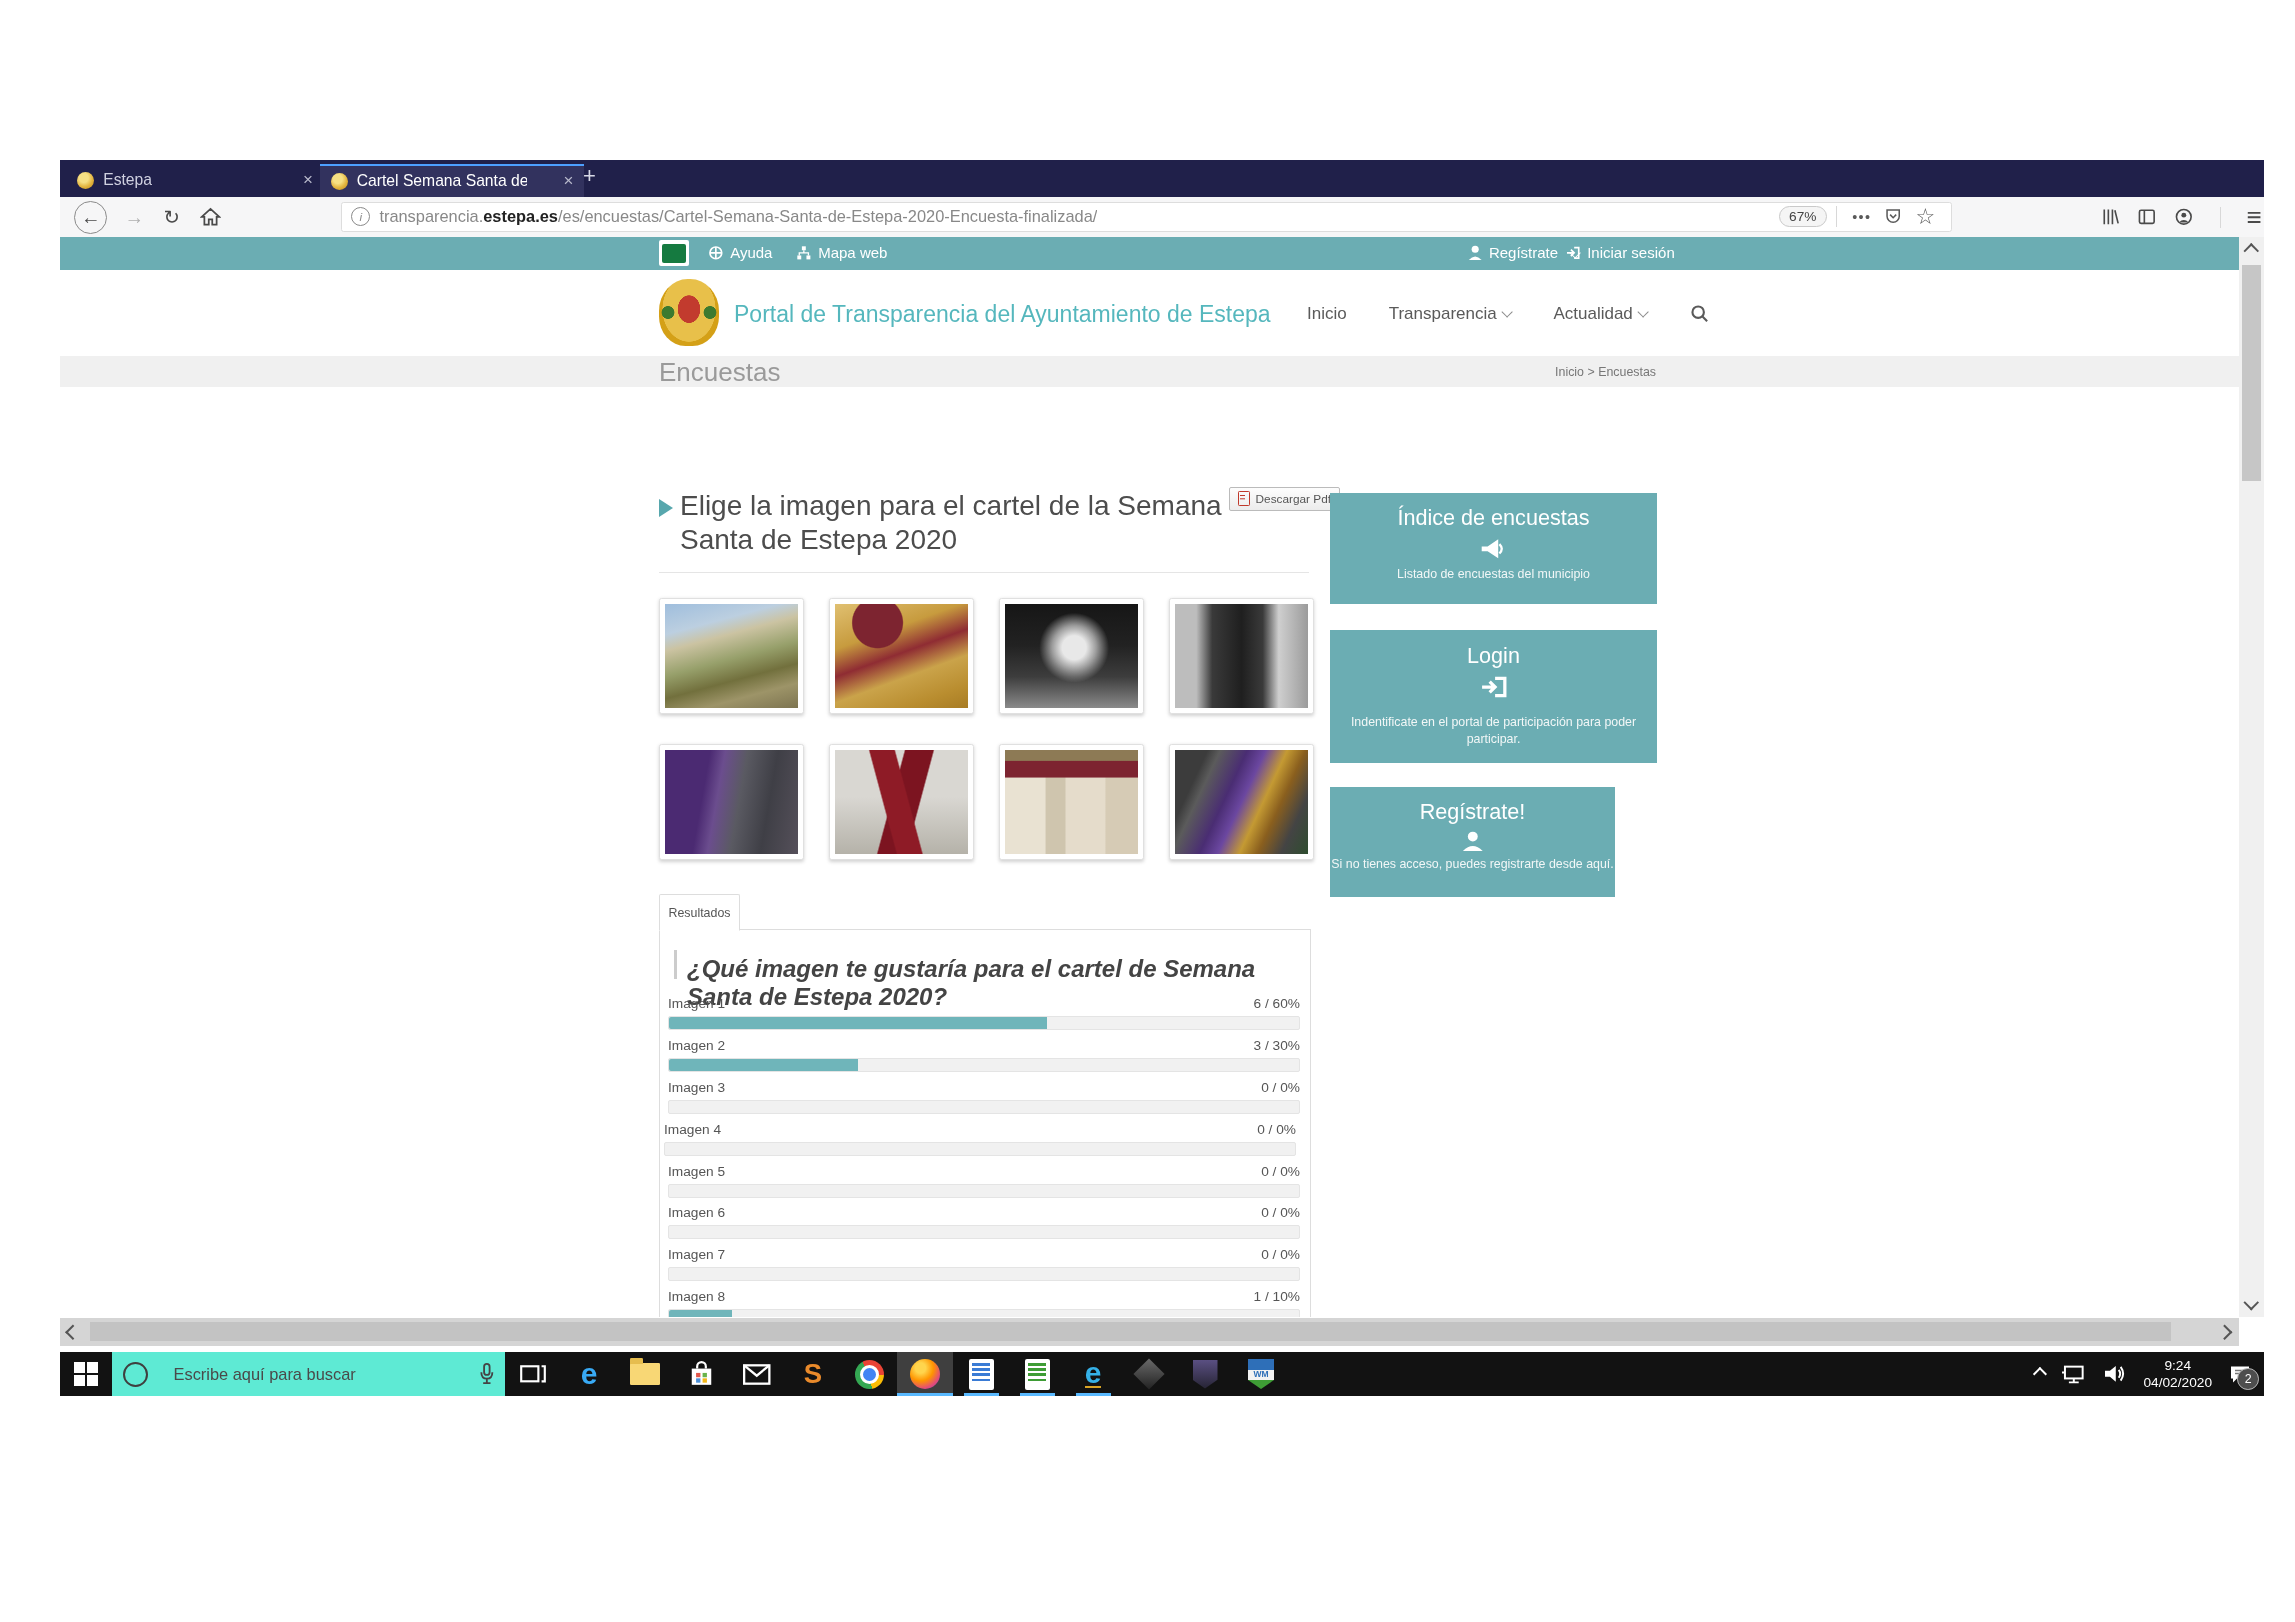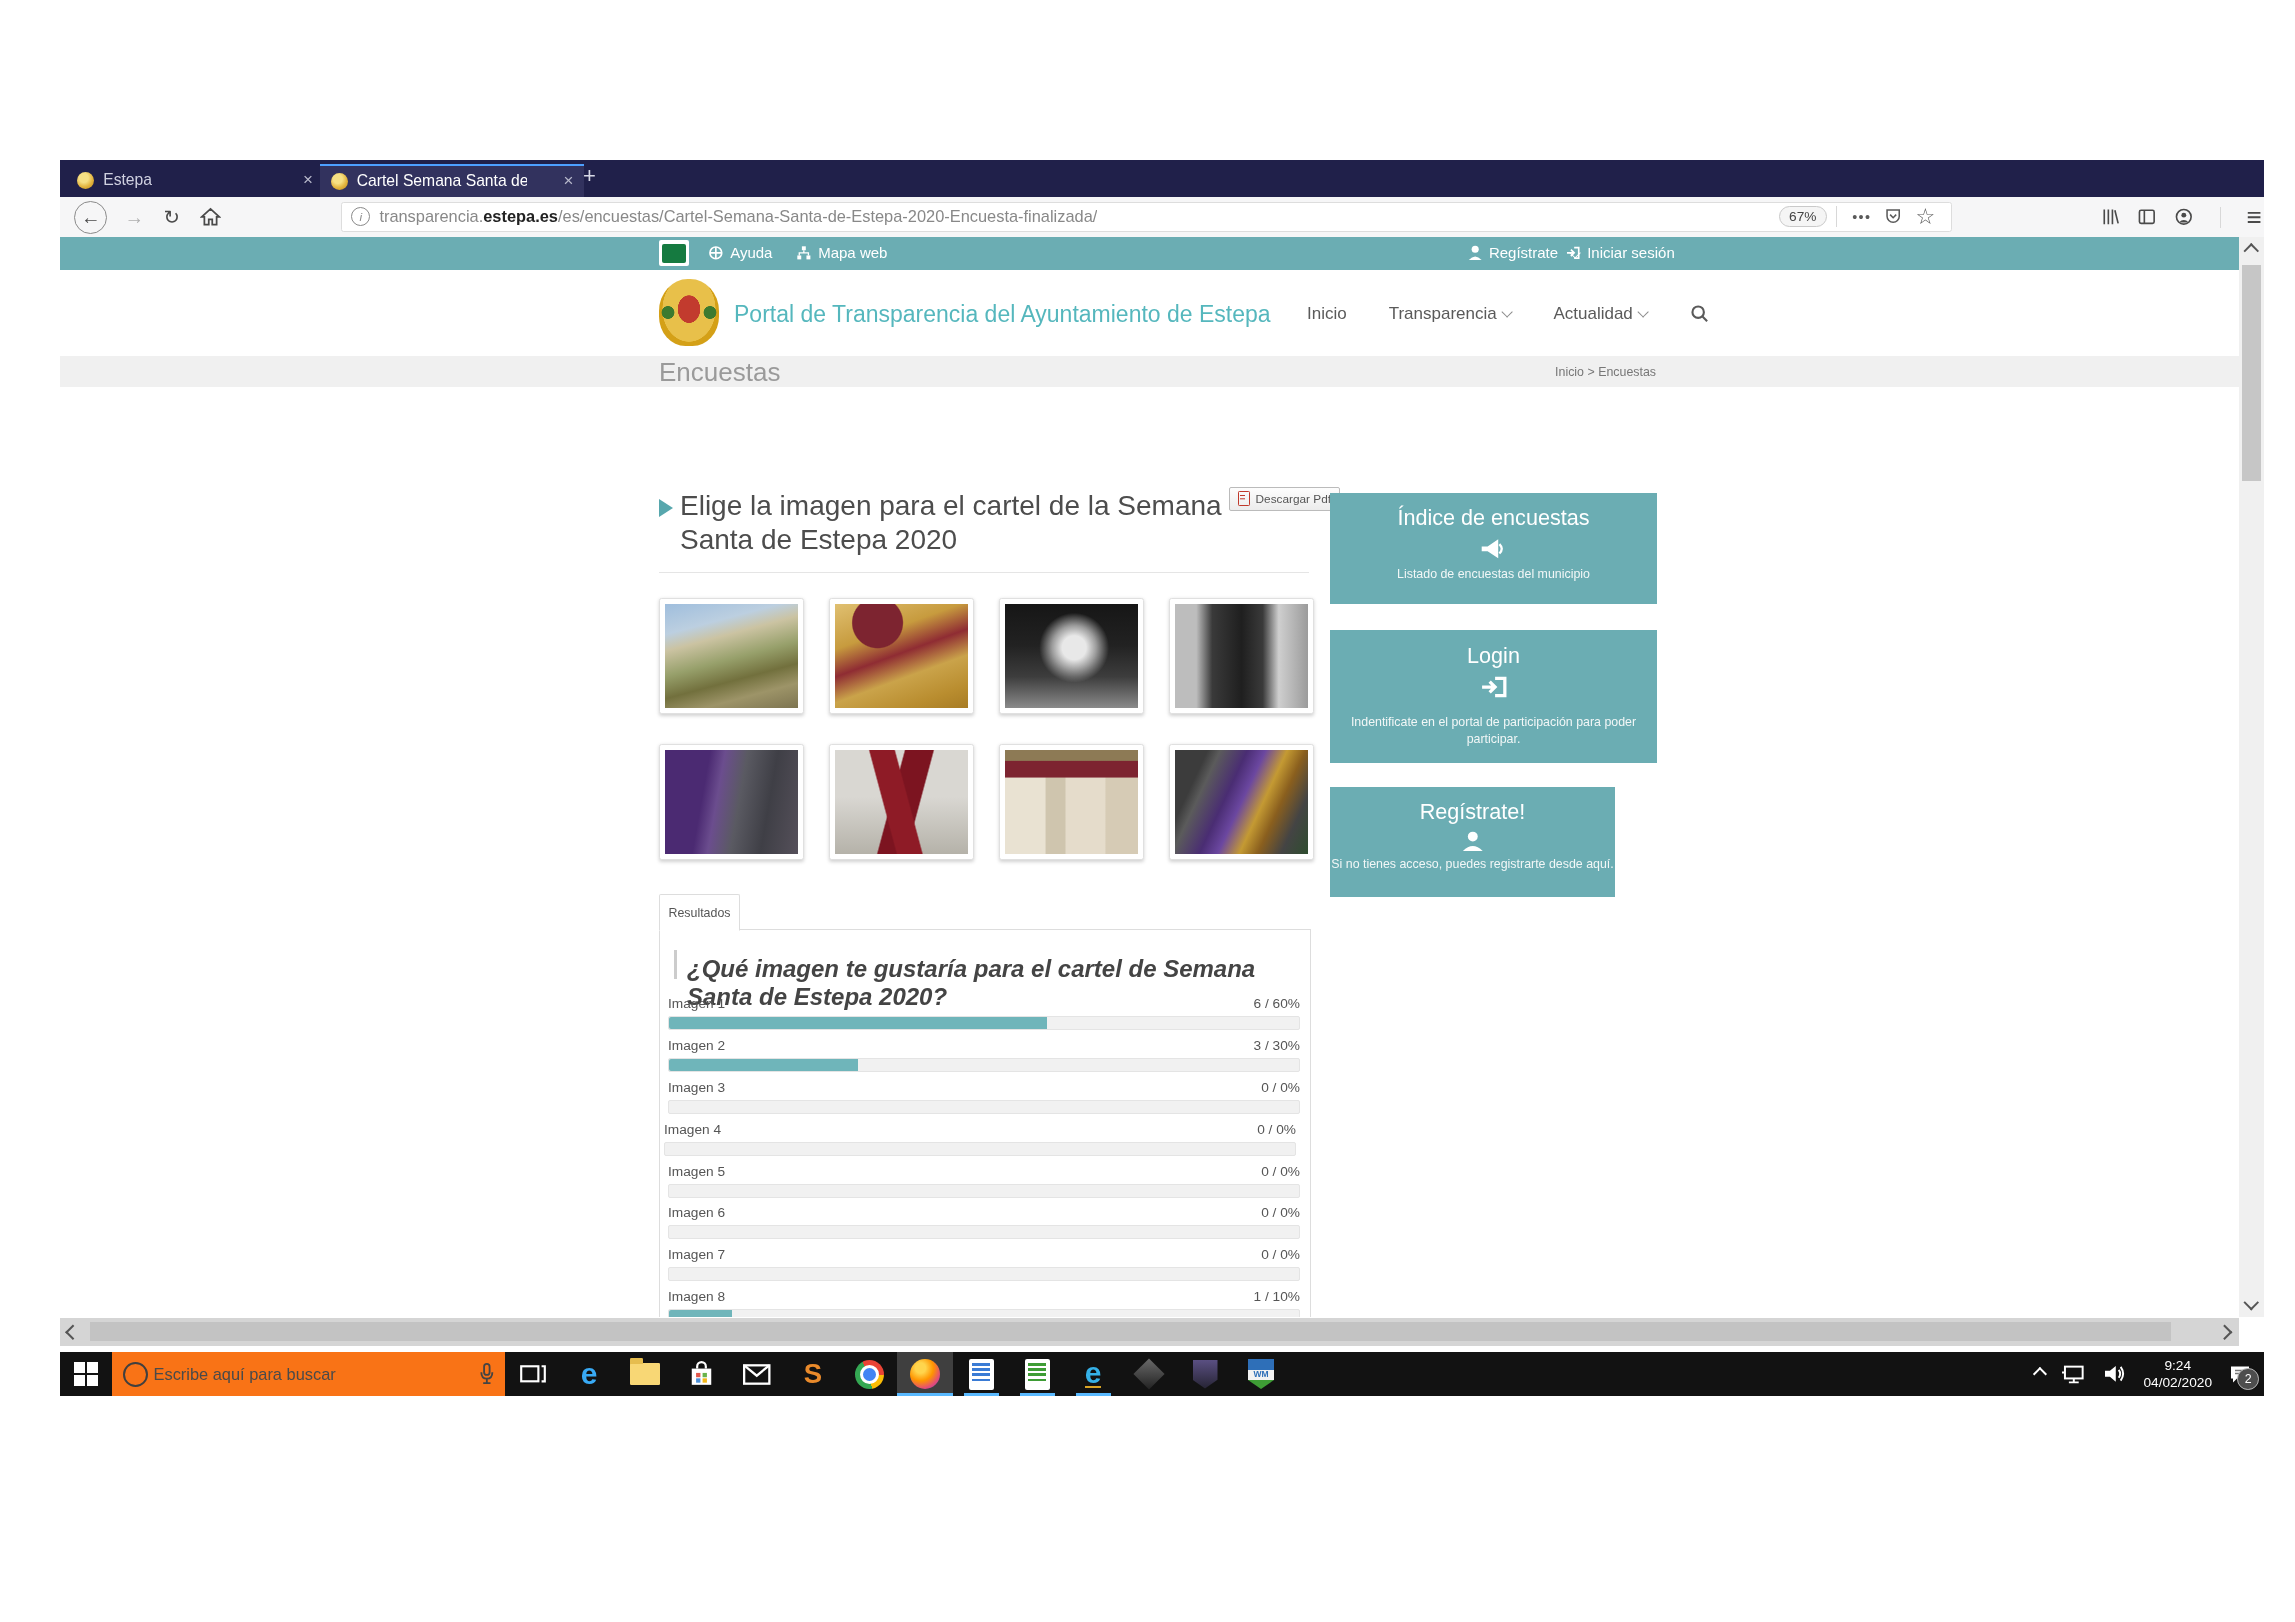--- a/index.html
+++ b/index.html
@@ -104,22 +104,22 @@
   .vscroll{left:2179px;top:77px;width:25px;height:1080px;background:#f0f0f0;}
   .vthumb{left:3.3px;top:27.5px;width:18.3px;height:216px;background:#c6c6c6;}
   .hscroll{left:0;top:1158px;width:2179px;height:27.5px;background:#d5d5d5;}
   .hthumb{left:30px;top:3.9px;width:2081px;height:19.6px;background:#c3c3c3;}
   .sarrow{width:8.5px;height:8.5px;border-right:2px solid #555;border-bottom:2px solid #555;}
 
   
   .taskbar{left:0;top:1192px;width:2204px;height:44px;background:#121212;display:flex;align-items:center;}
   .winlogo{display:grid;grid-template-columns:11px 11px;grid-template-rows:11px 11px;gap:2px;}
   .winlogo i{background:#fff;}
-  .searchbox{width:393px;height:44px;background:#f97316;display:flex;align-items:center;
-       gap:6px;padding:0 10.5px;box-sizing:border-box;}
+  .searchbox{width:393px;height:44px;background:#5eead4;display:flex;align-items:center;
+       gap:26px;padding:0 10.5px;box-sizing:border-box;}
   .cortana{width:21px;height:21px;border:2.6px solid #3f3f3f;border-radius:50%;flex:0 0 auto;}
   .searchtext{font-size:16.4px;color:#4a4a4a;white-space:nowrap;overflow:hidden;flex:1;}
   .ticon{width:56px;height:44px;display:flex;align-items:center;justify-content:center;position:relative;}
   .ticon.active{background:#3f3f3f;}
   .runline{position:absolute;left:10.5px;right:10.5px;bottom:0;height:2.6px;background:#59b9ff;}
   .ticon.active .runline{left:0;right:0;}
   .edge-e{color:#38aaf5;font-size:30px;font-weight:bold;}
   .ie-e{color:#35b1e8;font-size:30px;font-weight:bold;border-bottom:2.6px solid #d9a425;line-height:26px;}
   .folder{width:30px;height:22px;background:#f8d775;border-radius:1.3px;position:relative;}
   .folder::before{content:"";position:absolute;left:0;top:-4.6px;width:13px;height:5.2px;

